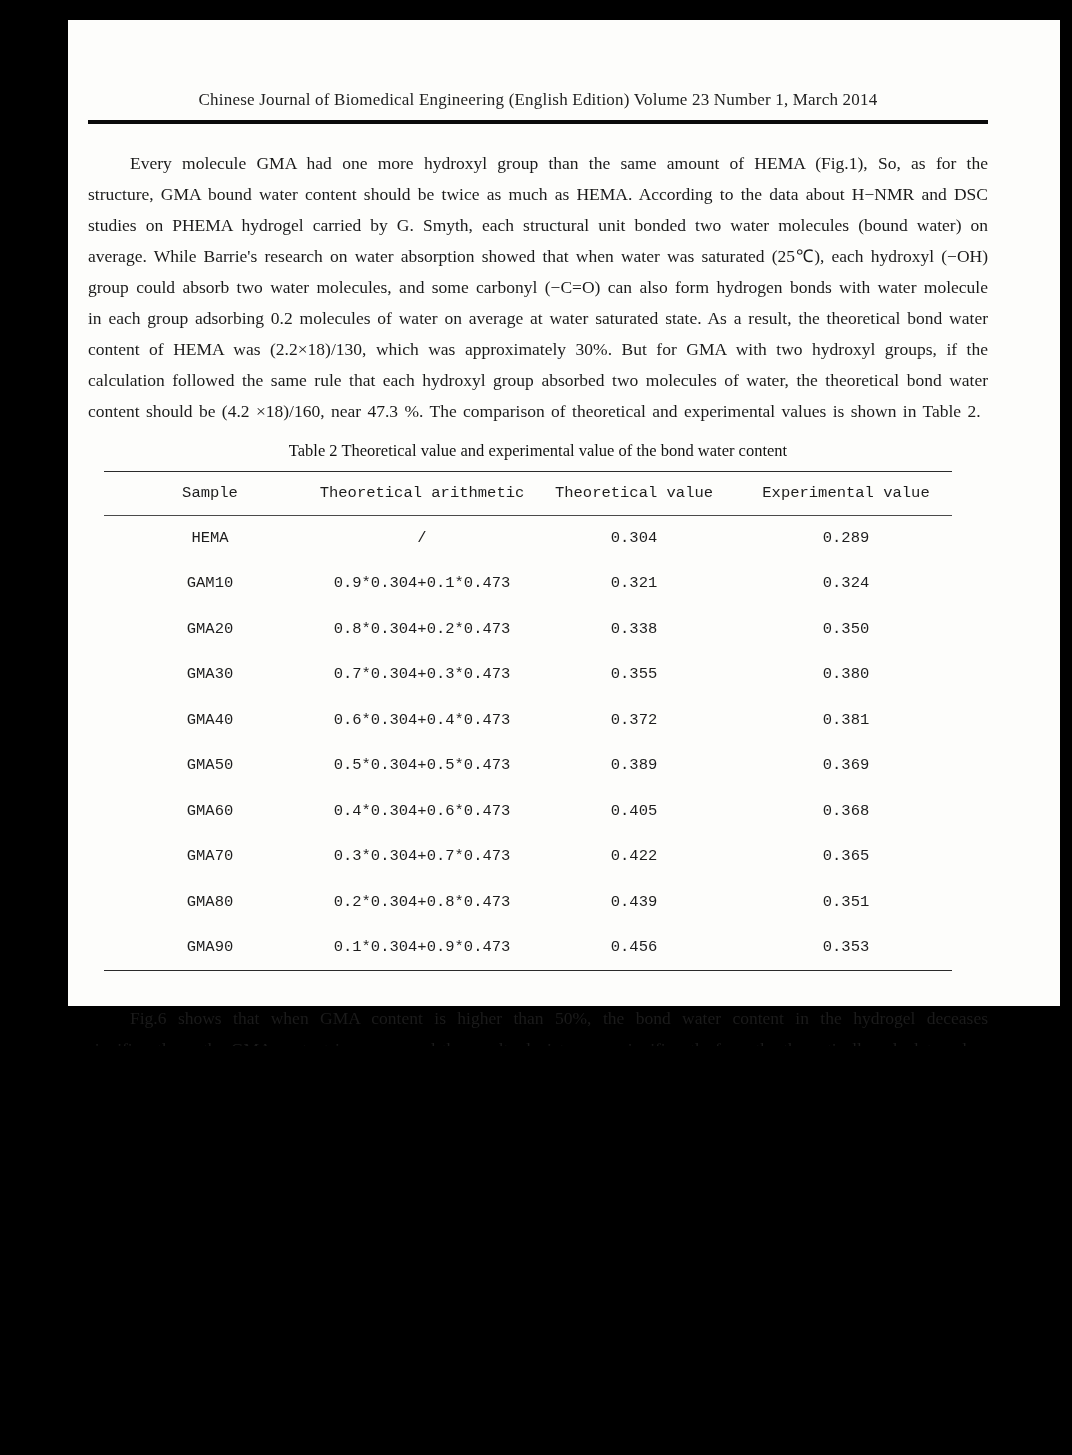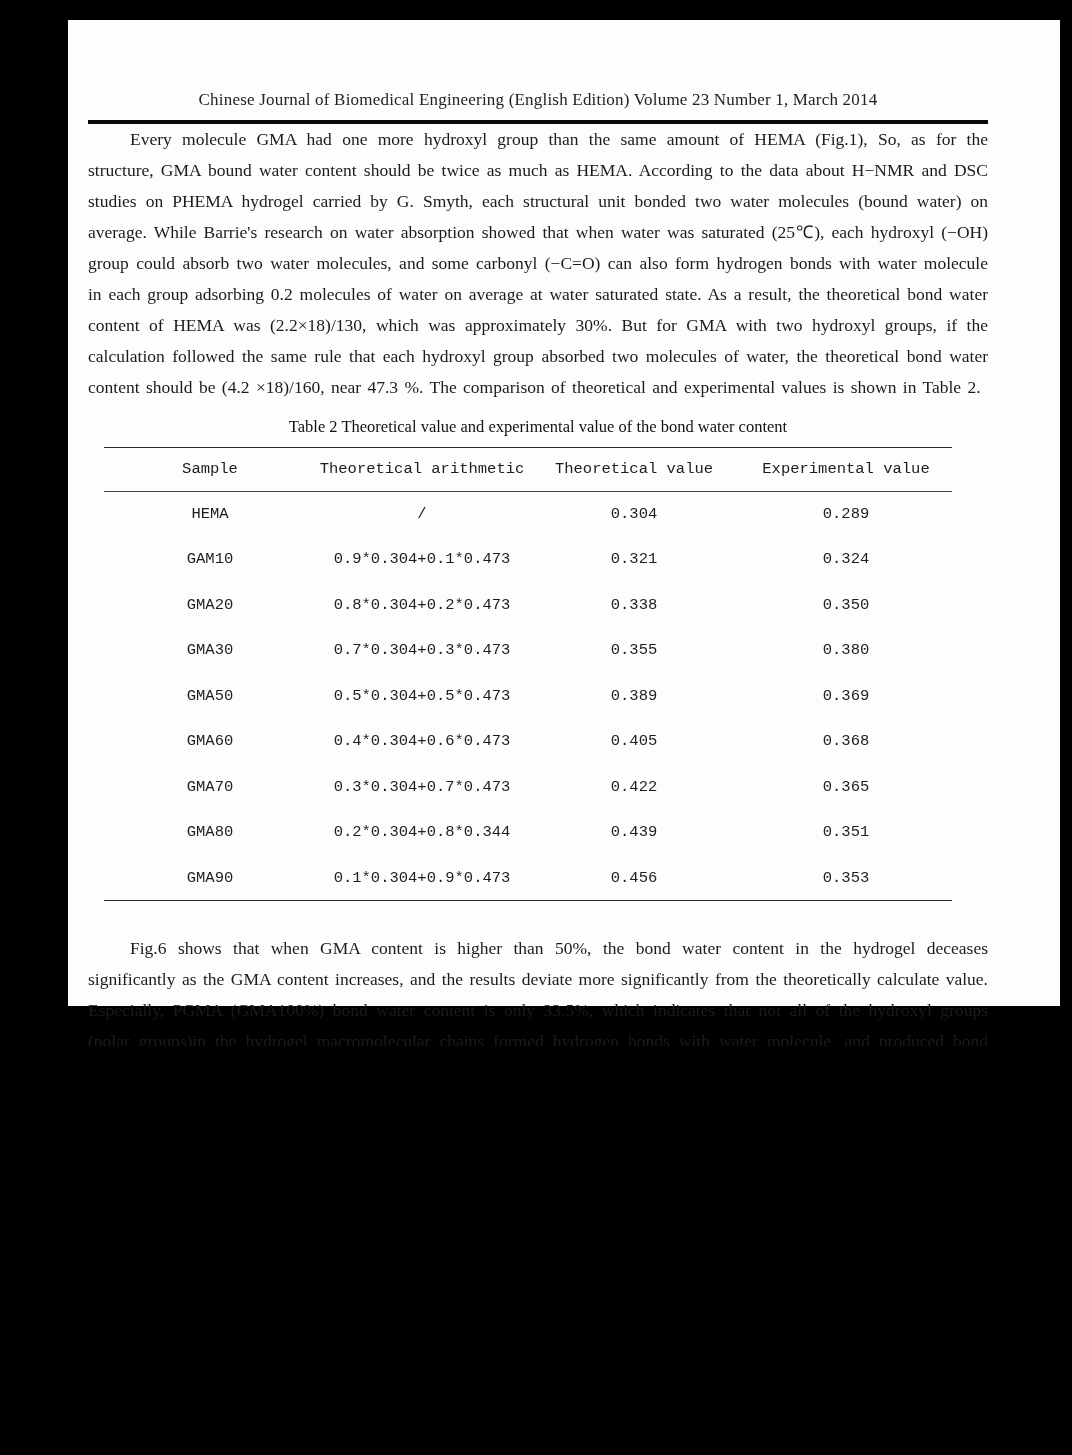--- a/index.html
+++ b/index.html
@@ -31,20 +31,21 @@
     letter-spacing: 0.2px;
     color: #222;
   }
   .double-rule {
     margin-top: 10px;
     height: 4px;
     border-top: 3px solid #0a0a0a;
     border-bottom: 1.5px solid #0a0a0a;
   }
   .para {
+    margin-top: 24px;
     font-size: 17.5px;
     line-height: 1.77;
     text-align: justify;
     text-indent: 2.4em;
     word-spacing: 2px;
     color: #1b1b1b;
   }
   .para2 { margin-top: 32px; }
   .table-caption {
     margin-top: 14px;
@@ -163,40 +164,46 @@
               <td>0.338</td>
               <td>0.350</td>
             </tr>
             <tr>
               <td>GMA30</td>
               <td>0.7*0.304+0.3*0.473</td>
               <td>0.355</td>
               <td>0.380</td>
             </tr>
             <tr>
+              <td>GMA40</td>
+              <td>0.6*0.304+0.4*0.473</td>
+              <td>0.372</td>
+              <td>0.381</td>
+            </tr>
+            <tr>
               <td>GMA50</td>
               <td>0.5*0.304+0.5*0.473</td>
               <td>0.389</td>
               <td>0.369</td>
             </tr>
             <tr>
               <td>GMA60</td>
               <td>0.4*0.304+0.6*0.473</td>
               <td>0.405</td>
               <td>0.368</td>
             </tr>
             <tr>
               <td>GMA70</td>
               <td>0.3*0.304+0.7*0.473</td>
               <td>0.422</td>
               <td>0.365</td>
             </tr>
             <tr>
               <td>GMA80</td>
-              <td>0.2*0.304+0.8*0.344</td>
+              <td>0.2*0.304+0.8*0.473</td>
               <td>0.439</td>
               <td>0.351</td>
             </tr>
             <tr>
               <td>GMA90</td>
               <td>0.1*0.304+0.9*0.473</td>
               <td>0.456</td>
               <td>0.353</td>
             </tr>
           </tbody>

